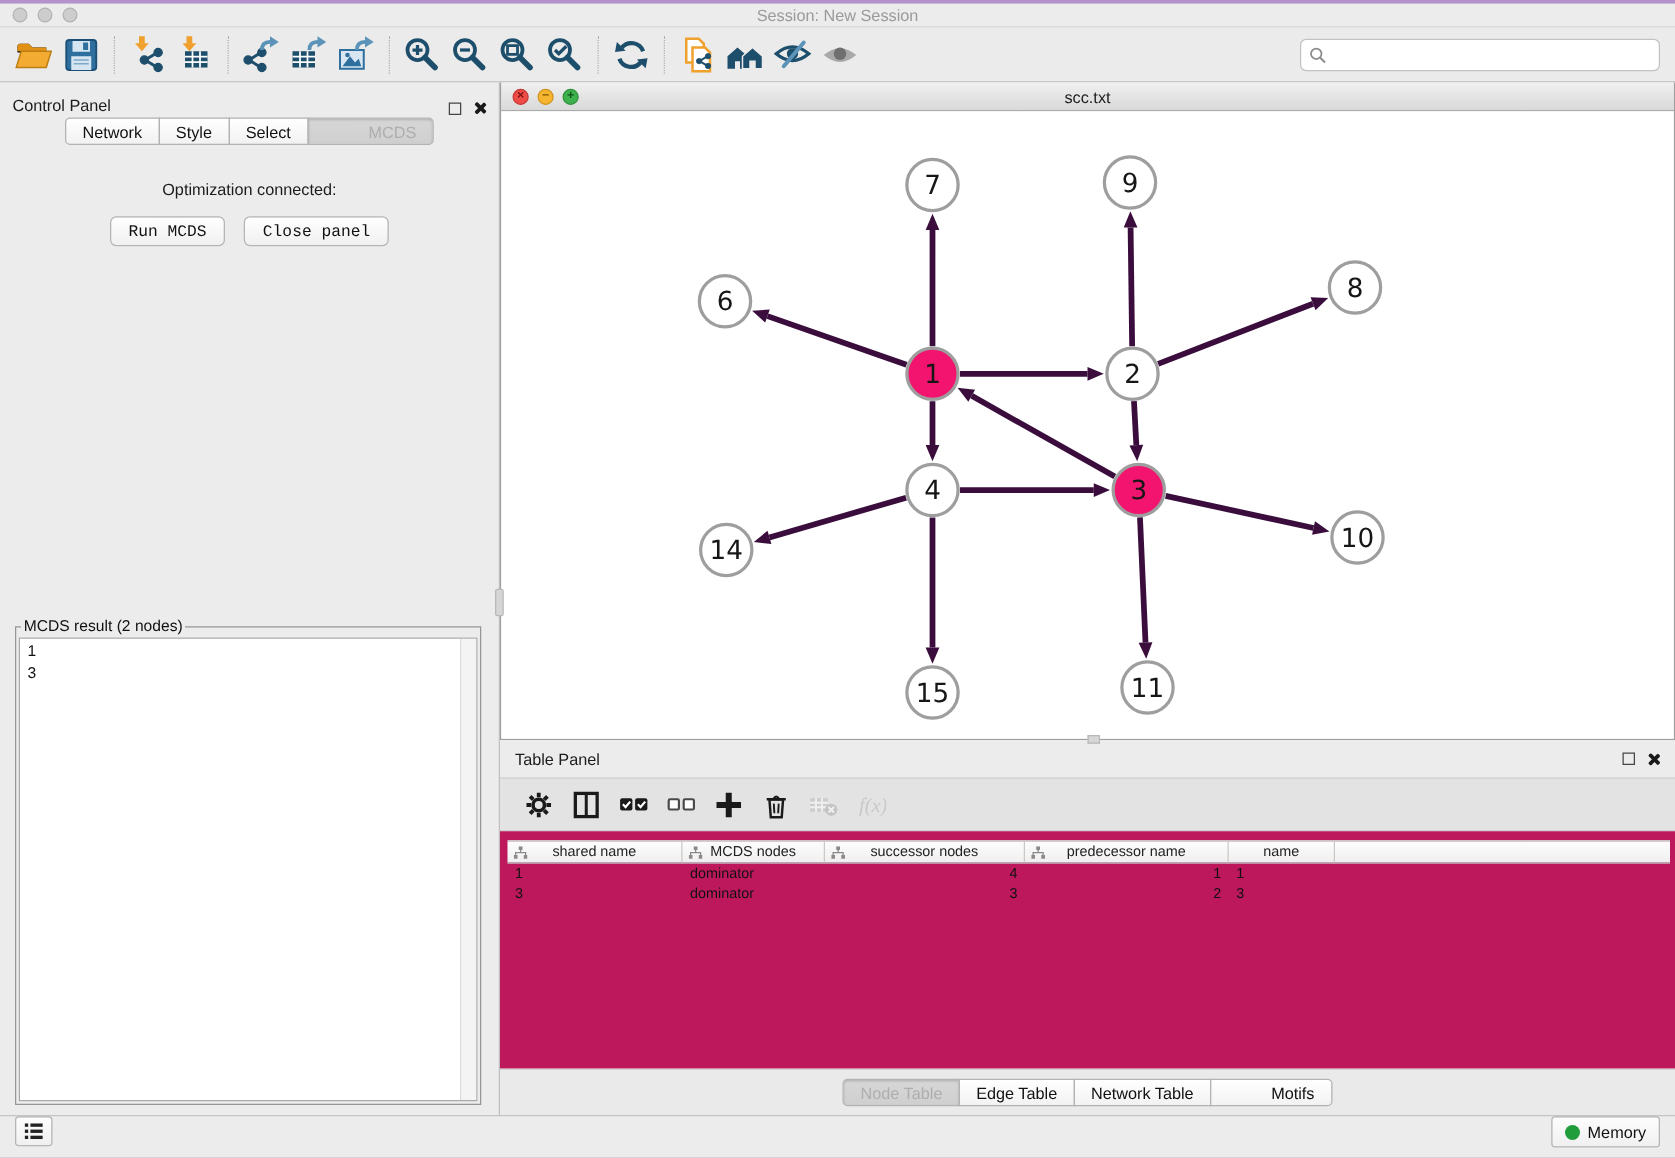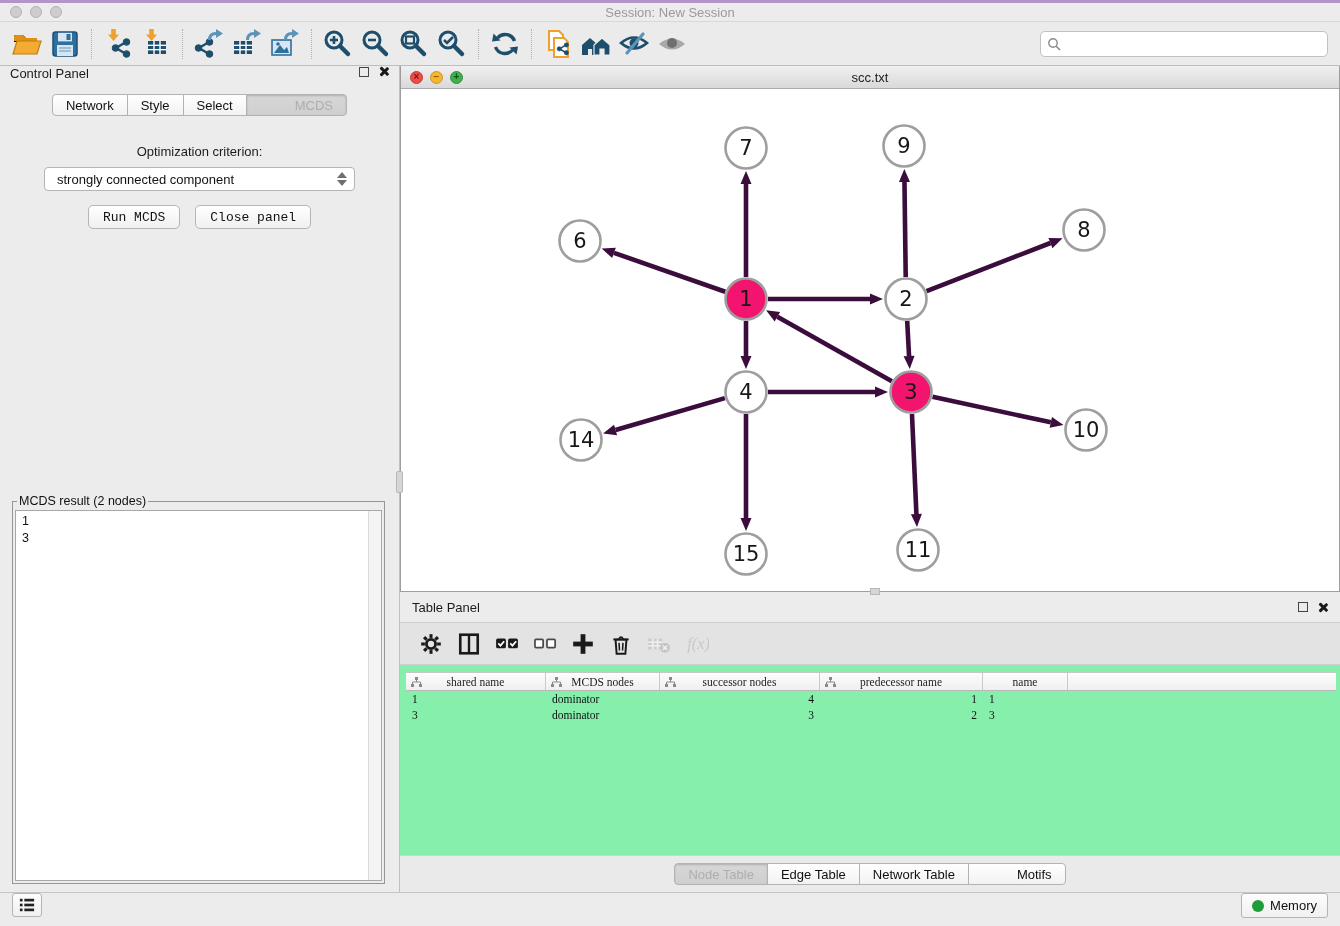--- a/index.html
+++ b/index.html
@@ -20,21 +20,21 @@
   .tb-spacer { flex:1; }
   .searchbox { position:relative; width:288px; height:26px; }
   .searchbox input { width:100%; height:100%; border:1px solid #c2c2c2; border-radius:5px; background:#fff; padding-left:26px; font-size:13px; outline:none; }
   .searchbox svg { position:absolute; left:7px; top:6px; }
 
   
   .main { flex:1; display:flex; min-height:0; }
 
   
   .control-panel { width:400px; background:#ececec; display:flex; flex-direction:column; border-right:1px solid #c0c0c0; position:relative; }
-  .panel-header { height:26px; display:flex; align-items:flex-start; padding:0 10px; font-size:13px; color:#1c1c1c; }
+  .panel-header { height:26px; display:flex; align-items:flex-end; padding:0 10px; font-size:13px; color:#1c1c1c; }
   .panel-header .ph-title { flex:1; }
   .ph-icons { display:flex; align-items:center; gap:9px; }
   .float-box { width:10px; height:10px; border:1.5px solid #444; background:transparent; }
   .close-x { position:relative; width:11px; height:11px; }
   .close-x::before,.close-x::after { content:""; position:absolute; left:5px; top:0; width:2.5px; height:11px; background:#1a1a1a; border-radius:1px; }
   .close-x::before { transform:rotate(45deg); }
   .close-x::after { transform:rotate(-45deg); }
 
   .cp-tabs { height:28px; text-align:center; padding-top:2px; }
   .seg { display:inline-flex; }
@@ -74,21 +74,21 @@
   .net-canvas { flex:1; background:#ffffff; position:relative; }
   .net-canvas svg { display:block; width:100%; height:100%; }
   .h-splitter-handle { position:absolute; bottom:-4px; left:50%; width:10px; height:7px; background:#d6d6d6; border:1px solid #b8b8b8; z-index:5; }
 
   
   .table-panel { flex:1; display:flex; flex-direction:column; background:#ececec; min-height:0; }
   .tp-header { height:30px; display:flex; align-items:center; padding:0 12px; font-size:13px; color:#1c1c1c; }
   .tp-header .ph-title { flex:1; }
   .table-toolbar { height:43px; background:#e3e3e3; border-top:1px solid #cfcfcf; border-bottom:1px solid #cfcfcf; display:flex; align-items:center; padding-left:14px; gap:4px; }
   .tt-btn { width:34px; height:34px; border:none; background:transparent; display:flex; align-items:center; justify-content:center; cursor:pointer; }
-  .table-body { flex:1; background:#86efac; padding:7px 4px 0 6px; overflow:hidden;font-family:Liberation Serif, serif; }
+  .table-body { flex:1; background:#be185d; padding:7px 4px 0 6px; overflow:hidden; }
   .dtable { width:100%; }
   .dtable .hrow { display:flex; height:19px; background:linear-gradient(#fdfdfd,#efefef); border-top:1px solid #c6c6c6; border-bottom:1px solid #b9b9b9; }
   .dtable .hcell { position:relative; border-right:1px solid #c9c9c9; display:flex; align-items:center; justify-content:center; font-size:11.5px; color:#222; }
   .dtable .hcell .hicon { position:absolute; left:5px; top:4px; }
   .dtable .rrow { display:flex; height:16px; align-items:center; cursor:default; }
   .dtable .rcell { font-size:11.5px; color:#111; padding:0 6px; overflow:hidden; white-space:nowrap; }
   .table-tabs { height:37px; background:#eaeaea; border-top:1px solid #d2d2d2; display:flex; align-items:center; justify-content:center; }
 
   
   .statusbar { height:34px; background:#ececec; border-top:1px solid #c4c4c4; display:flex; align-items:flex-start; padding:0 12px; }
@@ -296,28 +296,21 @@
       </div>
       <div class="cp-tabs">
         <span class="seg" id="cp-tabs-seg">
             <span class="tab">Network</span>
             <span class="tab">Style</span>
             <span class="tab">Select</span>
             <span class="tab selected">MCDS</span>
           </span>
       </div>
       <div class="cp-body">
-        <div class="opt-label">Optimization criterion:</div>
-        <div class="select-wrap">
-          <span>strongly connected component</span>
-          <span class="select-stepper">
-              <span class="up"></span>
-              <span class="down"></span>
-            </span>
-        </div>
+        <div class="opt-label">Optimization connected:</div>
         <div class="cp-buttons">
           <button class="aqua-btn">Run MCDS</button>
           <button class="aqua-btn">Close panel</button>
         </div>
         <fieldset class="result-fieldset">
           <legend>MCDS result (2 nodes)</legend>
           <div class="result-area">
             <div class="result-lines" id="result-lines">
                 <div>1</div>
                 <div>3</div>

